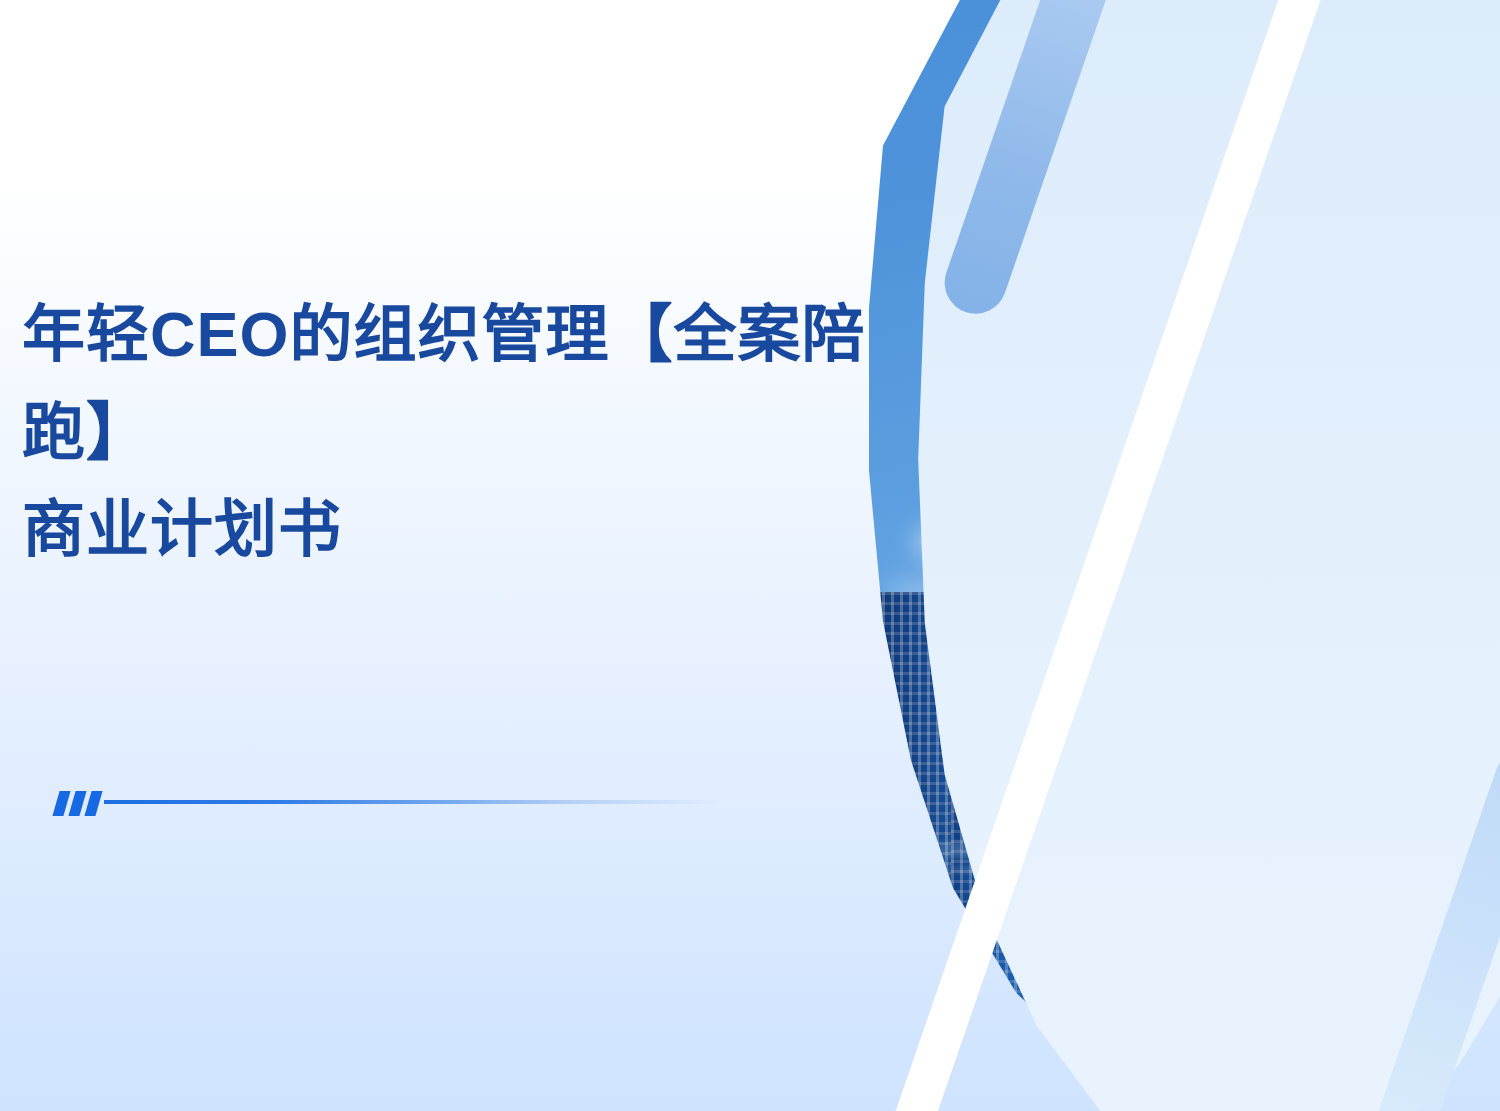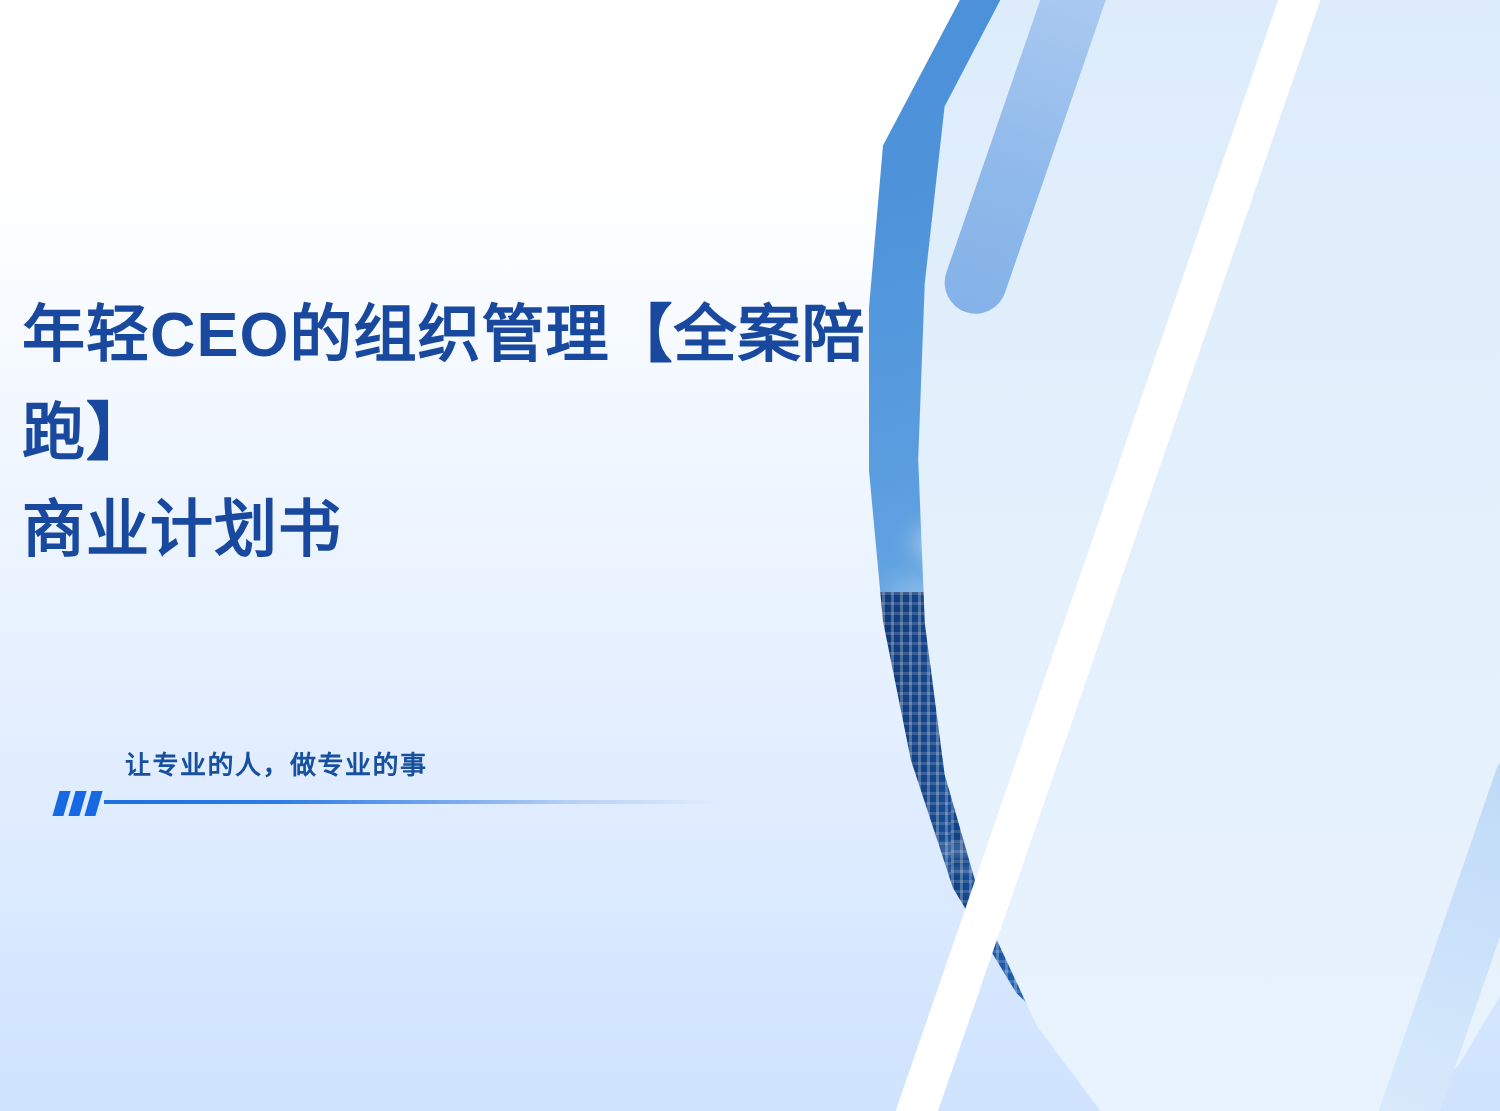--- a/index.html
+++ b/index.html
@@ -394,21 +394,20 @@
   </div>
 
   <div class="white-sliver"></div>
 
   <div class="cap-bar upper"></div>
   <div class="cap-bar lower"></div>
 
   <div class="title">年轻CEO的组织管理【全案陪跑】
 商业计划书</div>
 
-  <div class="subtitle">让专业的人，做专业的事</div>
 
   <div class="marks">
     <i></i>
     <i></i>
     <i></i>
   </div>
 
   <div class="rule"></div>
 
 

